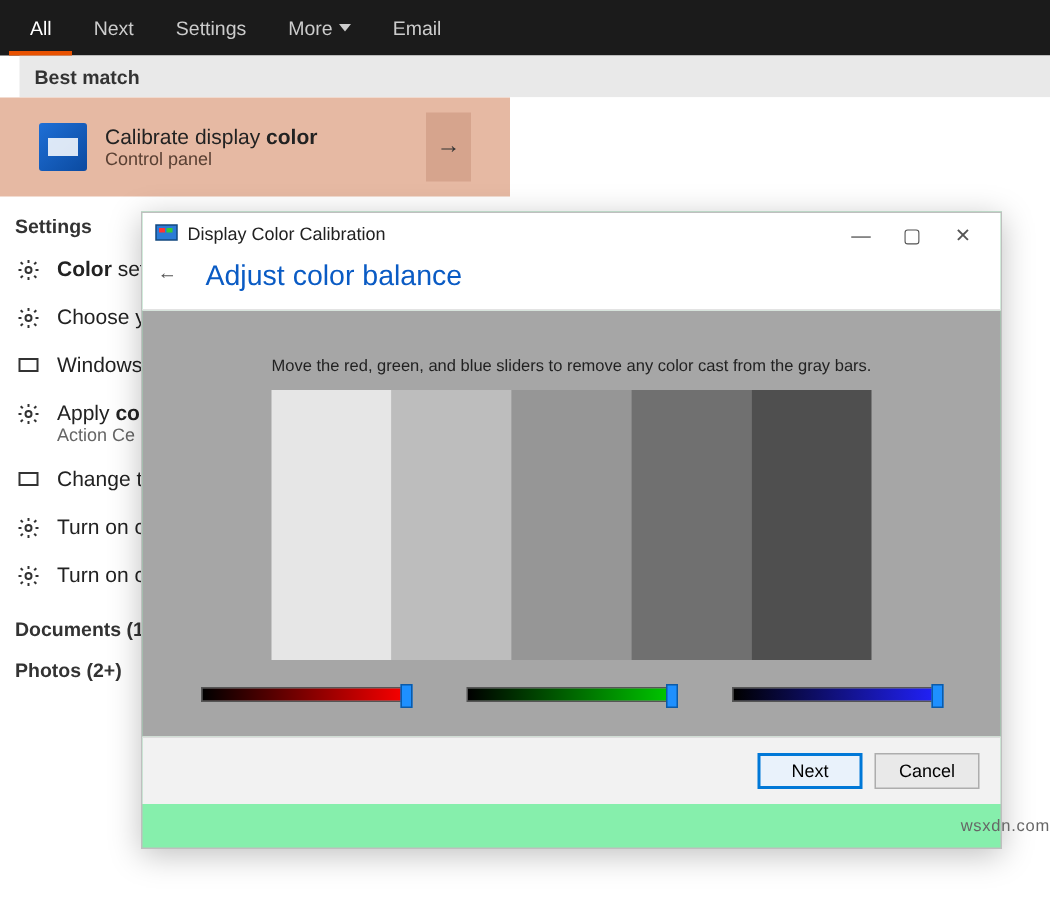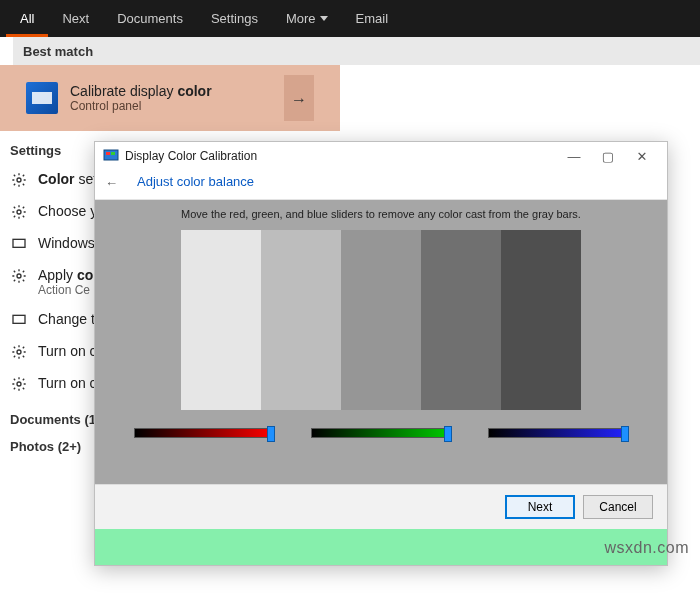--- a/index.html
+++ b/index.html
@@ -47,49 +47,48 @@
 
   
   .popup { position:absolute; left:94px; top:141px; width:574px; height:425px; background:#86efac; border:1px solid #bfbfbf; box-shadow: 0 4px 20px rgba(0,0,0,.25); }
   .titlebar { height:28px; display:flex; align-items:center; padding:0 8px; background:#fff; }
   .titlebar .sp { flex:1; }
   .titlebar .wbtn { width:34px; height:28px; display:flex; align-items:center; justify-content:center; color:#555; cursor:pointer; }
   .titlebar .logoicon { width:16px; height:16px; display:inline-block; margin-right:6px; }
   .titlebar .ttl { font-size:12px; color:#222; }
   .subbar { background:#fff; padding: 4px 10px 10px 42px; border-bottom:1px solid #e3e3e3; position:relative; }
   .subbar .back { position:absolute; left:10px; top:4px; color:#555; cursor:pointer; }
-  .subbar .link { color:#0a5bc4; font-size:13px;margin-top:32px; }
-
-  .midpane { height:284px; background:#a6a6a6; padding:8px 20px 10px; display:flex; flex-direction:column; align-items:center; }
+  .subbar .link { color:#0a5bc4; font-size:19px;margin-top:32px; }
+
+  .midpane { height:284px; background:#a6a6a6; padding:31px 20px 10px; display:flex; flex-direction:column; align-items:center; }
   .instr { font-size:11px; color:#222; text-align:center; margin-bottom:10px; }
   .bars { display:flex; gap:0; }
   .bar { width:80px; height:180px; }
   .b1{background:#e6e6e6;} .b2{background:#bdbdbd;} .b3{background:#969696;} .b4{background:#707070;} .b5{background:#4f4f4f;}
   .sliders { display:flex; justify-content:space-around; width:100%; margin-top:18px; }
   .slider { width:140px; }
   .track { height:10px; border:1px solid #555; position:relative; }
   .track .fill { position:absolute; left:0; top:0; bottom:0; }
   .track.r .fill{ background:linear-gradient(90deg,#000,#f00); width:100%; }
   .track.g .fill{ background:linear-gradient(90deg,#000,#0c0); width:100%; }
   .track.b .fill{ background:linear-gradient(90deg,#000,#22f); width:100%; }
   .thumb { position:absolute; right:-2px; top:-3px; width:8px; height:16px; background:#1e90ff; border:1px solid #0b5aa8; }
 
   .btnrow { background:#f2f2f2; border-top:1px solid #ddd; height:45px; display:flex; align-items:center; justify-content:flex-end; padding:0 14px; gap:8px; }
   .btn { min-width:70px; height:24px; font-size:12px; background:#e9e9e9; border:1px solid #adadad; cursor:pointer; }
   .btn.primary { border:2px solid #0078d7; background:#e9f2fb; }
 
-  .watermark { position:absolute; right:11px; bottom:46px; font-size:16px; color:#666; letter-spacing:.5px; }
+  .watermark { position:absolute; right:0; bottom:46px; font-size:11px; color:#666; letter-spacing:.5px; }
 </style>
 </head>
 <body>
 
 <div class="topbar">
   <div class="tab active">All</div>
   <div class="tab">Next</div>
-  <div class="tab">Documents</div>
   <div class="tab">Settings</div>
   <div class="tab more">
       <span>More</span>
       <span class="chev"></span>
     </div>
   <div class="tab">Email</div>
 </div>
 
 <div class="bestmatch">Best match</div>
 

